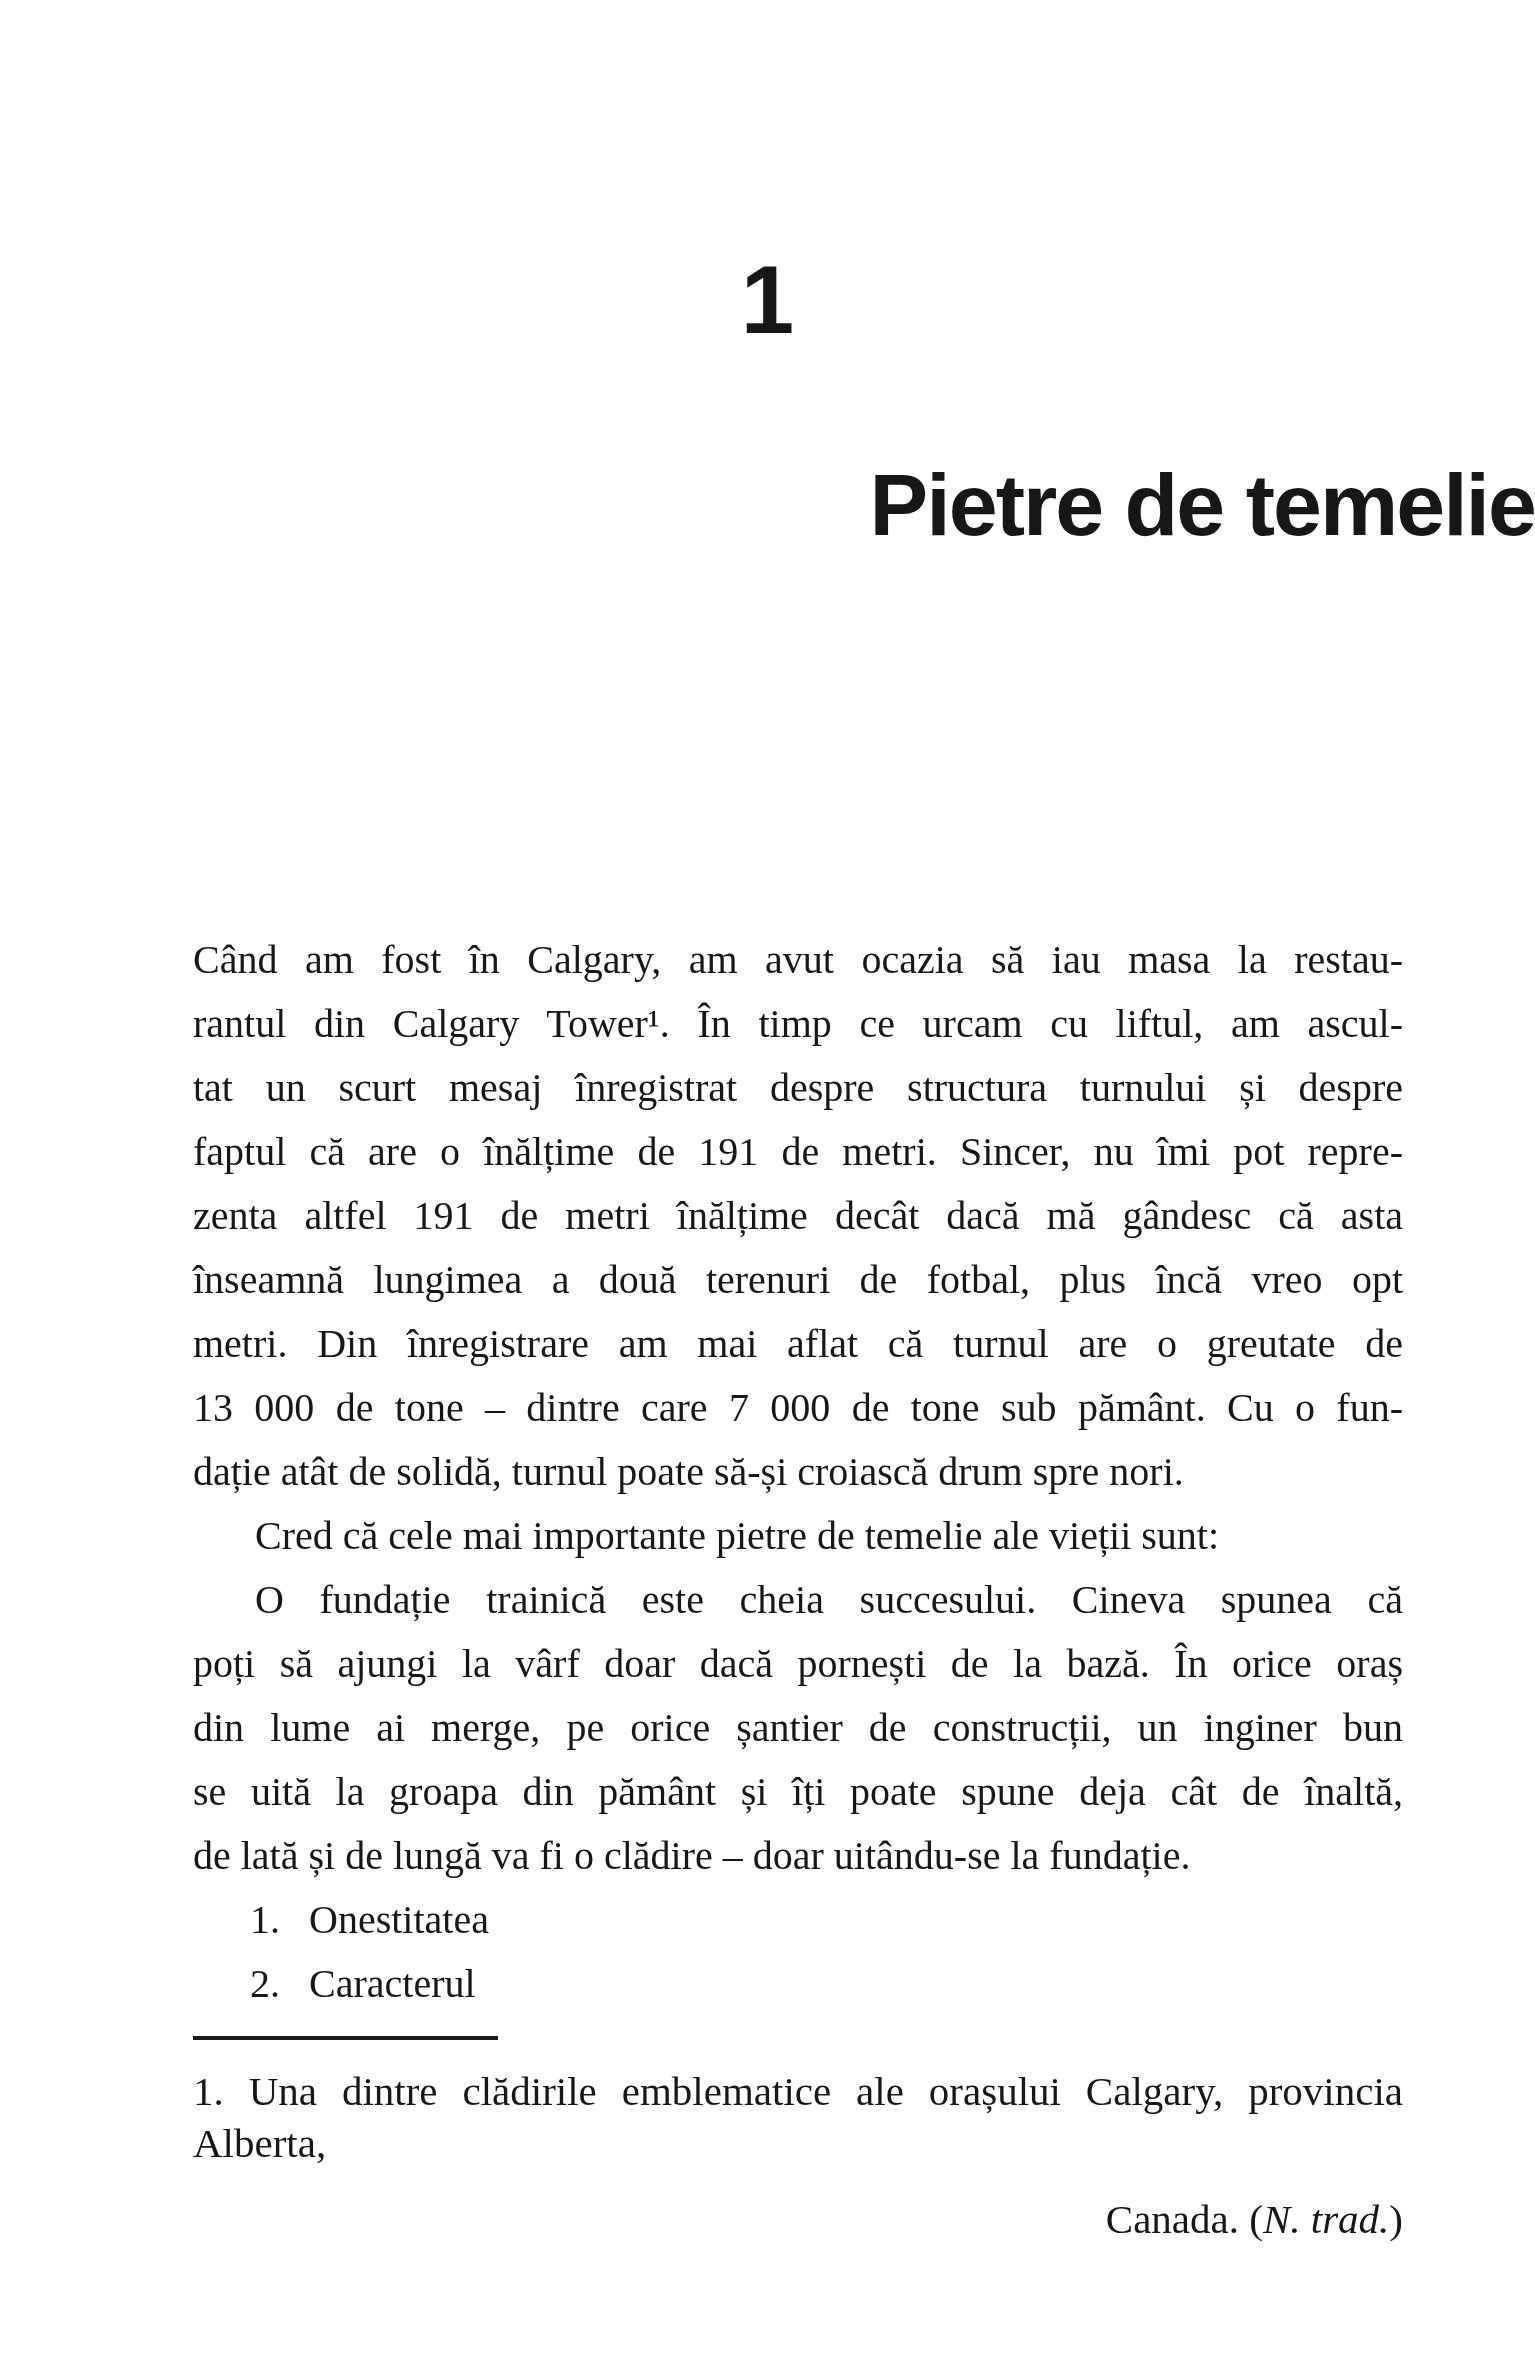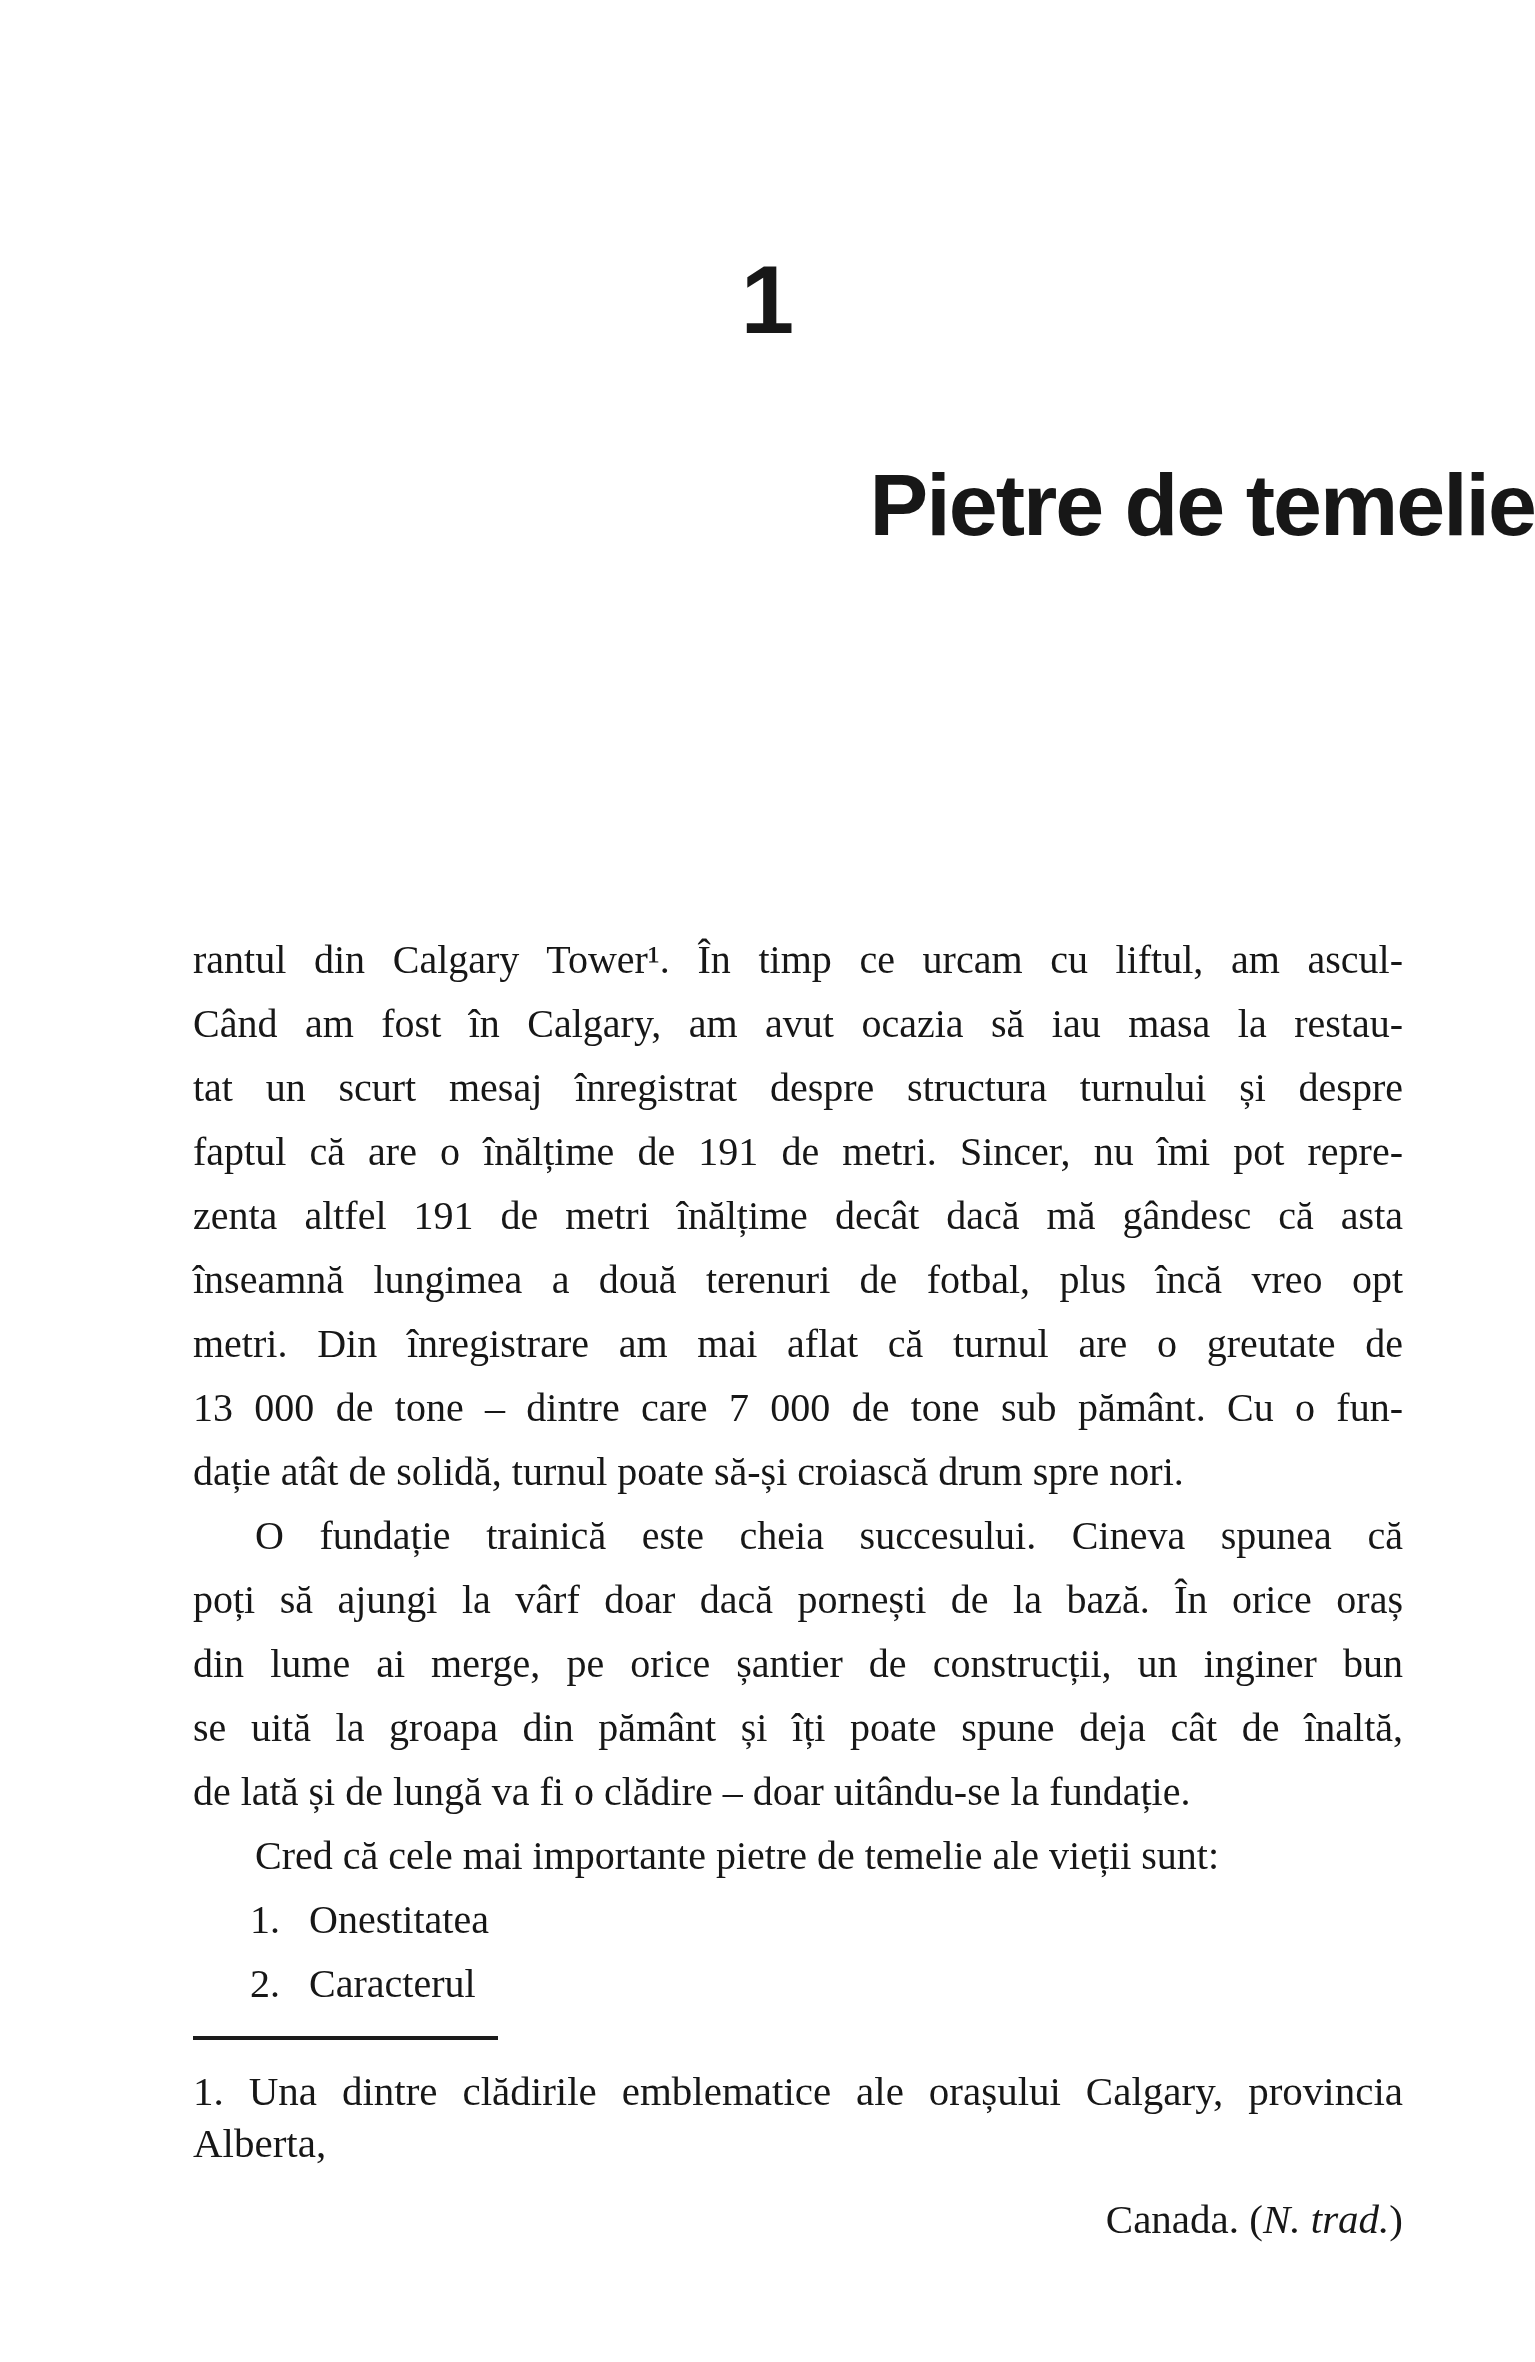--- a/index.html
+++ b/index.html
@@ -99,39 +99,39 @@
 
 <div class="page">
 
   <div class="chapter-number">1</div>
 
   <h1 class="chapter-title">Pietre de temelie</h1>
 
   <div class="body-text">
 
     <div class="para">
+        <div class="line j">Când am fost în Calgary, am avut ocazia să iau masa la restau-</div>
         <div class="line j">rantul din Calgary Tower¹. În timp ce urcam cu liftul, am ascul-</div>
-        <div class="line j">Când am fost în Calgary, am avut ocazia să iau masa la restau-</div>
         <div class="line j">tat un scurt mesaj înregistrat despre structura turnului și despre</div>
         <div class="line j">faptul că are o înălțime de 191 de metri. Sincer, nu îmi pot repre-</div>
         <div class="line j">zenta altfel 191 de metri înălțime decât dacă mă gândesc că asta</div>
         <div class="line j">înseamnă lungimea a două terenuri de fotbal, plus încă vreo opt</div>
         <div class="line j">metri. Din înregistrare am mai aflat că turnul are o greutate de</div>
         <div class="line j">13 000 de tone – dintre care 7 000 de tone sub pământ. Cu o fun-</div>
         <div class="line">dație atât de solidă, turnul poate să-și croiască drum spre nori.</div>
       </div>
       <div class="para indent">
+        <div class="line">Cred că cele mai importante pietre de temelie ale vieții sunt:</div>
+      </div>
+      <div class="para indent">
         <div class="line j">O fundație trainică este cheia succesului. Cineva spunea că</div>
         <div class="line j">poți să ajungi la vârf doar dacă pornești de la bază. În orice oraș</div>
         <div class="line j">din lume ai merge, pe orice șantier de construcții, un inginer bun</div>
         <div class="line j">se uită la groapa din pământ și îți poate spune deja cât de înaltă,</div>
         <div class="line">de lată și de lungă va fi o clădire – doar uitându-se la fundație.</div>
-      </div>
-      <div class="para indent">
-        <div class="line">Cred că cele mai importante pietre de temelie ale vieții sunt:</div>
       </div>
       <div class="cornerstones-list">
         <div class="list-item"><span class="num">1.</span><span>Onestitatea</span></div>
         <div class="list-item"><span class="num">2.</span><span>Caracterul</span></div>
       </div>
   </div>
 
   <div class="footnote">
     <div class="footnote-rule"></div>
     <div class="line fn-line1">1. Una dintre clădirile emblematice ale orașului Calgary, provincia Alberta,</div>

